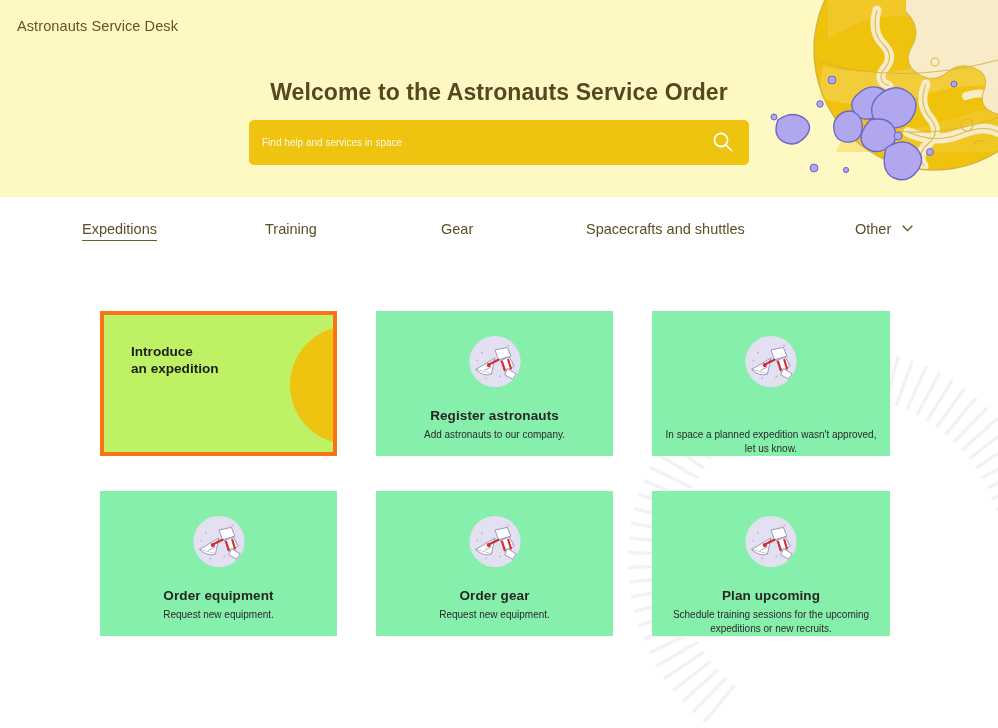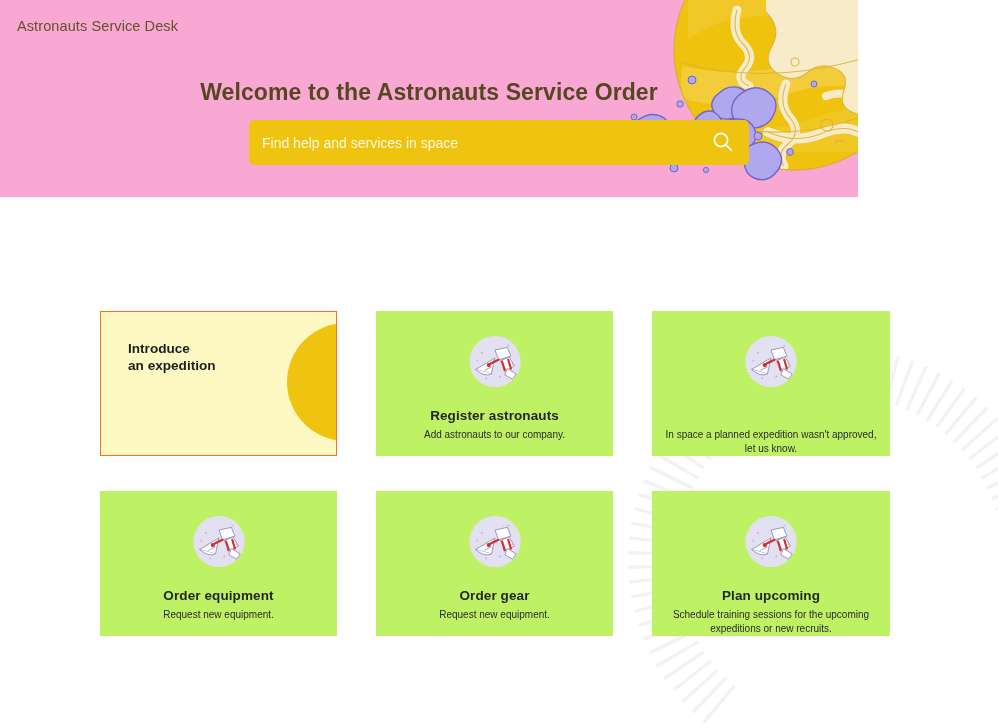--- a/index.html
+++ b/index.html
@@ -18,23 +18,23 @@
     width: 998px;
     height: 728px;
     background: #ffffff;
     overflow: hidden;
   }
 
   
   .hero {
     position: absolute;
     left: 0; top: 0;
-    width: 858px;
+    width: 998px;
     height: 197px;
-    background: #f9a8d4;
+    background: #fef9c3;
     overflow: hidden;
   }
 
   .brand {
     position: absolute;
     left: 17px;
     top: 18px;
     font-size: 14.5px;
     color: #63512A;
     letter-spacing: .1px;
@@ -67,21 +67,21 @@
   }
   .searchbar input {
     position: absolute;
     left: 13px; top: 0;
     width: 430px;
     height: 45px;
     border: 0;
     outline: 0;
     background: transparent;
     font-family: "Liberation Sans", sans-serif;
-    font-size: 14px;
+    font-size: 10px;
     color: #ffffff;
   }
   .searchbar input::placeholder { color: #FFF8E0; opacity: 1; }
   .search-icon {
     position: absolute;
     right: 15px;
     top: 11px;
     width: 22px;
     height: 22px;
     cursor: pointer;
@@ -149,21 +149,21 @@
     top: 311px;
     width: 790px;
     z-index: 3;
   }
   .row { position: relative; height: 145px; margin-bottom: 35px; }
 
   .card {
     position: absolute;
     width: 237px;
     height: 145px;
-    background: #bef264;
+    background: #86efac;
     overflow: hidden;
     cursor: pointer;
     text-align: center;
   }
   .c-col0 { left: 0; }
   .c-col1 { left: 276px; }
   .c-col2 { left: 552px; }
   .c-col2.wide { width: 238px; }
 
   .card-icon {
@@ -188,22 +188,22 @@
     left: 12px; right: 12px;
     top: 117px;
     font-size: 10px;
     line-height: 14px;
     color: #2A2A2A;
   }
   .card-desc.two-line { top: 117px; }
 
   
   .card-intro {
-    background: #fef9c3;
-    border: 1px solid #f97316;
+    background: #bef264;
+    border: 4px solid #f97316;
     text-align: left;
   }
   .intro-circle {
     position: absolute;
     left: 186px;
     top: 11px;
     width: 118px;
     height: 118px;
     border-radius: 50%;
     background: #EEC411;
@@ -303,20 +303,40 @@
 
     <div class="searchbar">
       <input type="text" placeholder="Find help and services in space" style="">
       <svg class="search-icon" viewBox="0 0 22 22">
         <circle cx="9" cy="9" r="6.6" fill="none" stroke="#ffffff" stroke-width="1.6"></circle>
         <line x1="13.6" y1="13.6" x2="19.4" y2="19.4" stroke="#ffffff" stroke-width="1.6" stroke-linecap="round"></line>
       </svg>
     </div>
   </div>
 
+  <nav class="nav">
+    <div class="nav-item n1 active">
+      <span>Expeditions</span>
+    </div>
+    <div class="nav-item n2">
+      <span>Training</span>
+    </div>
+    <div class="nav-item n3">
+      <span>Gear</span>
+    </div>
+    <div class="nav-item n4">
+      <span>Spacecrafts and shuttles</span>
+    </div>
+    <div class="nav-item n5">
+      <span>Other</span>
+      <svg class="chev" width="11" height="7" viewBox="0 0 11 7">
+        <path d="M1 1 L5.5 5.6 L10 1" fill="none" stroke="#5E4E25" stroke-width="1.3" stroke-linecap="round"></path>
+      </svg>
+    </div>
+  </nav>
 
   <svg class="arc-deco" viewBox="0 0 460 460">
     <g stroke="#E8E8EE" stroke-width="3.4" stroke-linecap="butt">
       <g id="dashes">
         <line x1="230" y1="18" x2="230" y2="66"></line>
       </g>
       <g>
         <line x1="230" y1="18" x2="230" y2="66" transform="rotate(4 230 230)"></line>
         <line x1="230" y1="18" x2="230" y2="66" transform="rotate(8 230 230)"></line>
         <line x1="230" y1="18" x2="230" y2="66" transform="rotate(12 230 230)"></line>

